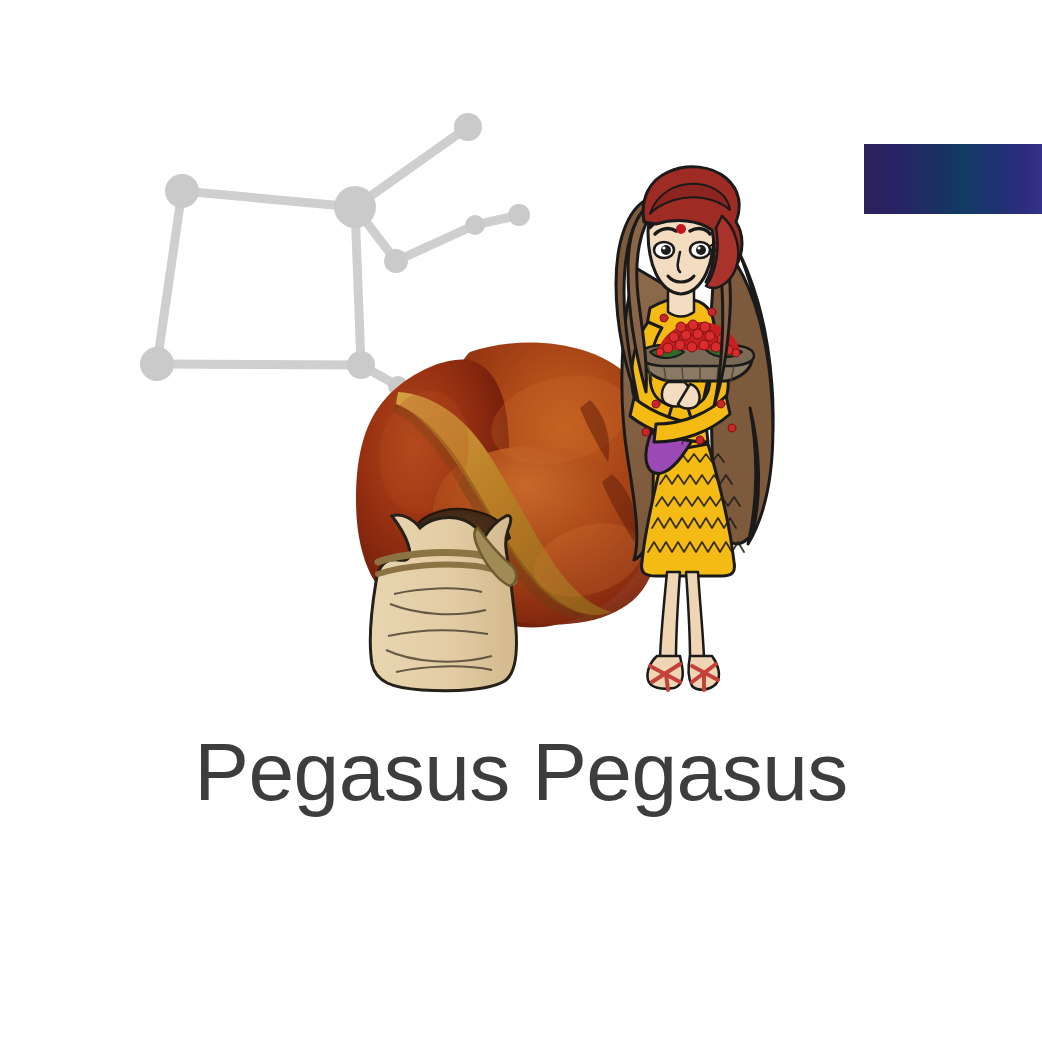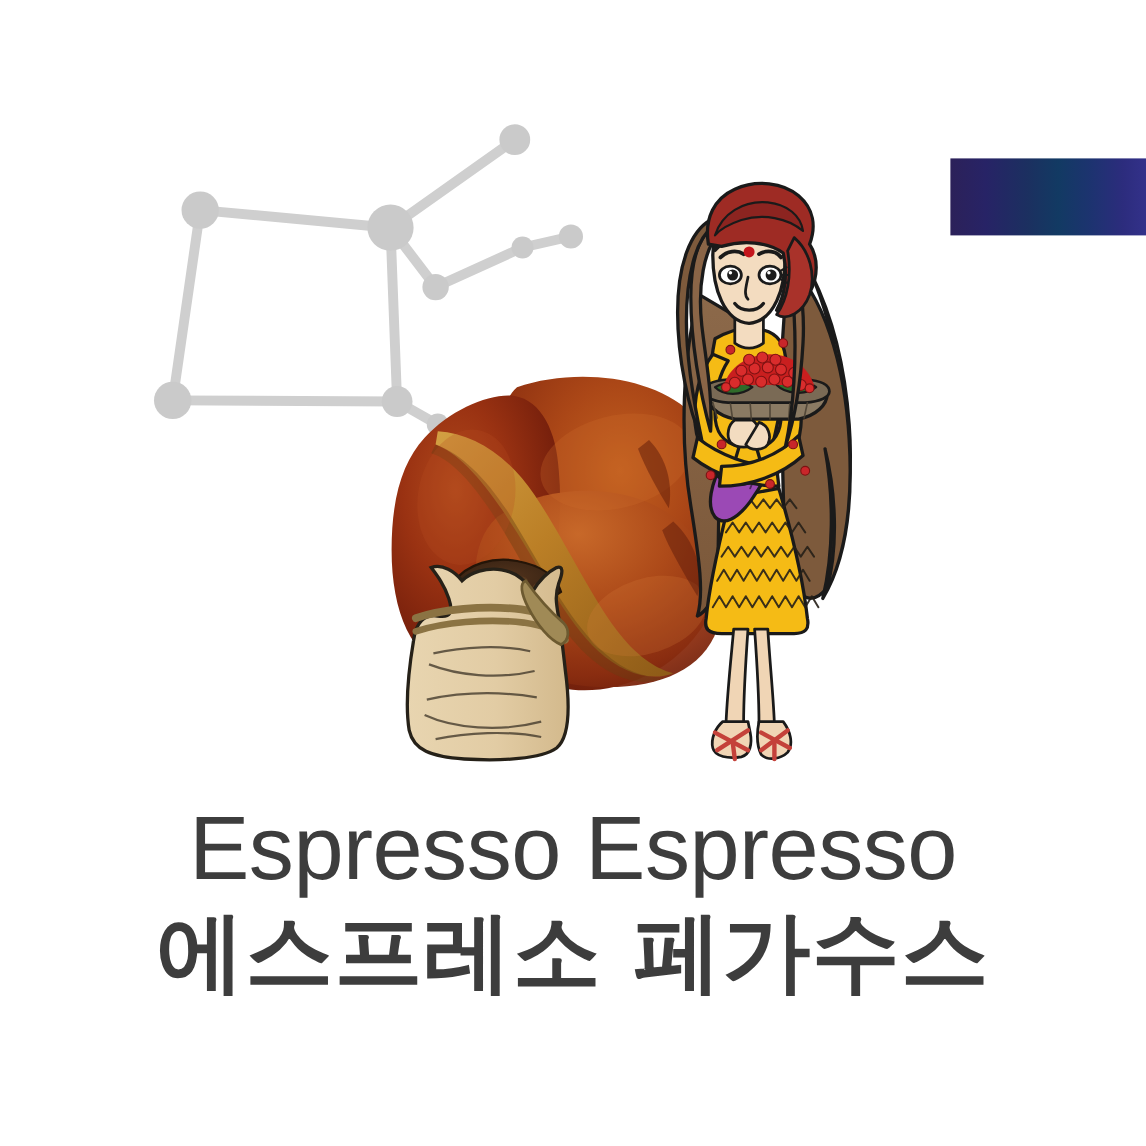--- a/index.html
+++ b/index.html
@@ -439,17 +439,16 @@
         <circle cx="681" cy="229" r="5" fill="#c4161c" stroke="none"></circle>
 
         <path d="M680 252 C 678 262, 676 268, 680 272" fill="none" stroke-width="2.5"></path>
 
         <path d="M668 276 C 674 284, 688 284, 694 276" fill="none" stroke-width="3"></path>
       </g>
     </svg>
   </div>
 
   <div id="title-block">
-    <div id="title-line-en">Espresso Espresso</div>
-    <div id="title-line-ko">에스프레소 페가수스</div>
+    <div id="title-line-en">Pegasus Pegasus</div>
   </div>
 
 </div>
 
 </body></html>

